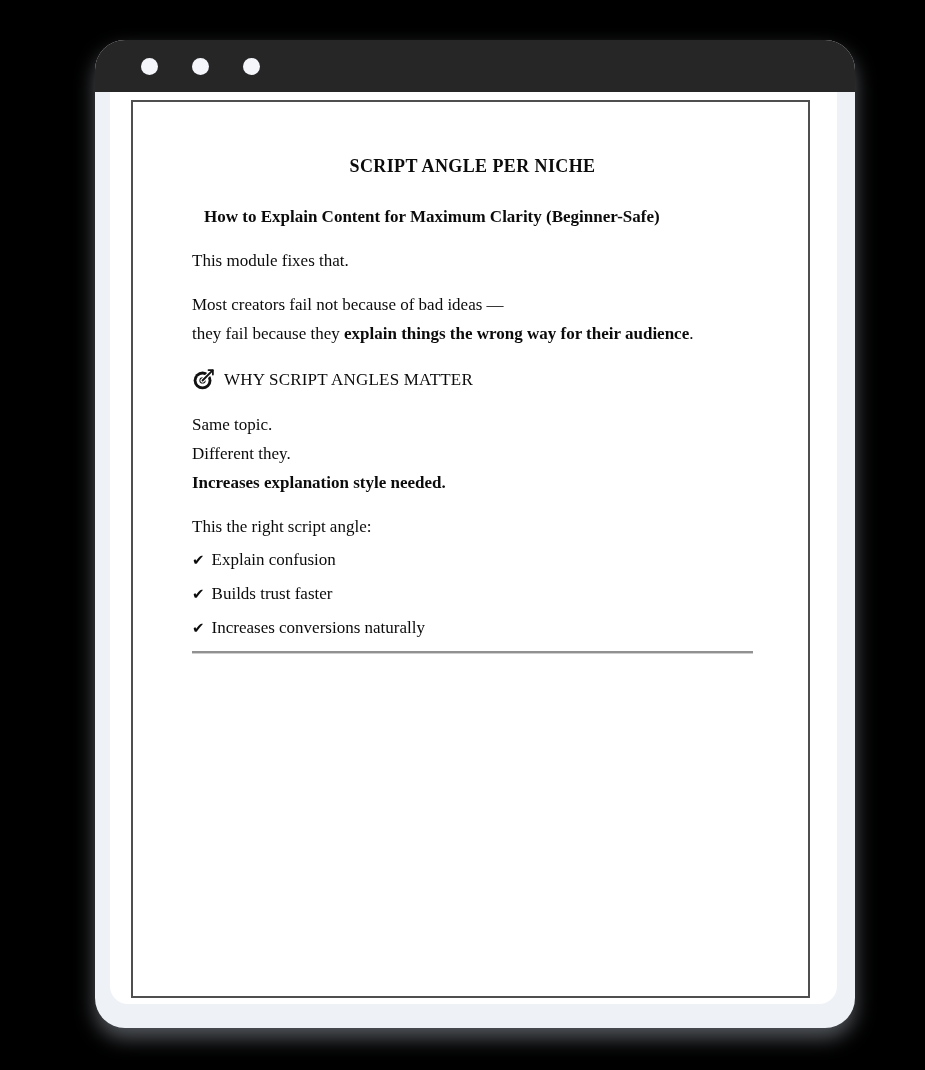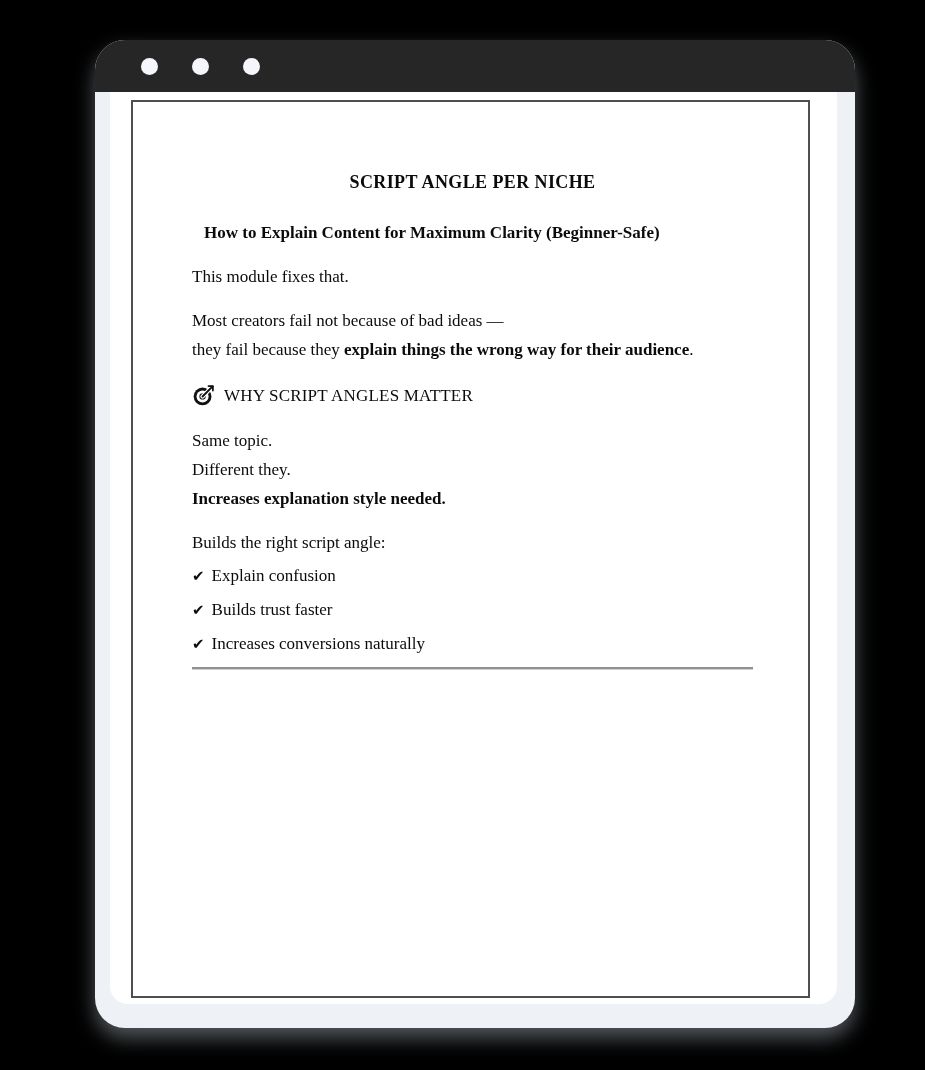--- a/index.html
+++ b/index.html
@@ -48,21 +48,21 @@
     padding: 52px 55px 0 59px;
     font-size: 17px;
     color: #0b0b0b;
   }
   .doc-title {
     font-size: 18px;
     font-weight: bold;
     text-align: center;
     letter-spacing: 0.4px;
     line-height: 24px;
-    margin: 16px 0 24px 0;
+    margin: 0 0 24px 0;
   }
   .doc-subtitle {
     font-size: 17px;
     font-weight: bold;
     line-height: 29px;
     margin: 0 0 15px 12px;
   }
   .para { line-height: 29px; margin: 0 0 15px 0; }
   .bold-inline { font-weight: bold; }
   .section-heading {
@@ -130,21 +130,21 @@
         <span>WHY SCRIPT ANGLES MATTER</span>
       </div>
 
       <p class="para">
         <span>Same topic.</span><br>
         <span>Different they.</span><br>
         <span class="bold-inline">Increases explanation style needed.</span>
       </p>
 
       <div class="checklist">
-        <p class="checklist-lead">Builds the right script angle:</p>
+        <p class="checklist-lead">This the right script angle:</p>
 
         <div class="check-item">
           <span class="check-glyph">✔</span><span>Explain confusion</span>
         </div>
         <div class="check-item">
           <span class="check-glyph">✔</span><span>Builds trust faster</span>
         </div>
         <div class="check-item">
           <span class="check-glyph">✔</span><span>Increases conversions naturally</span>
         </div>

